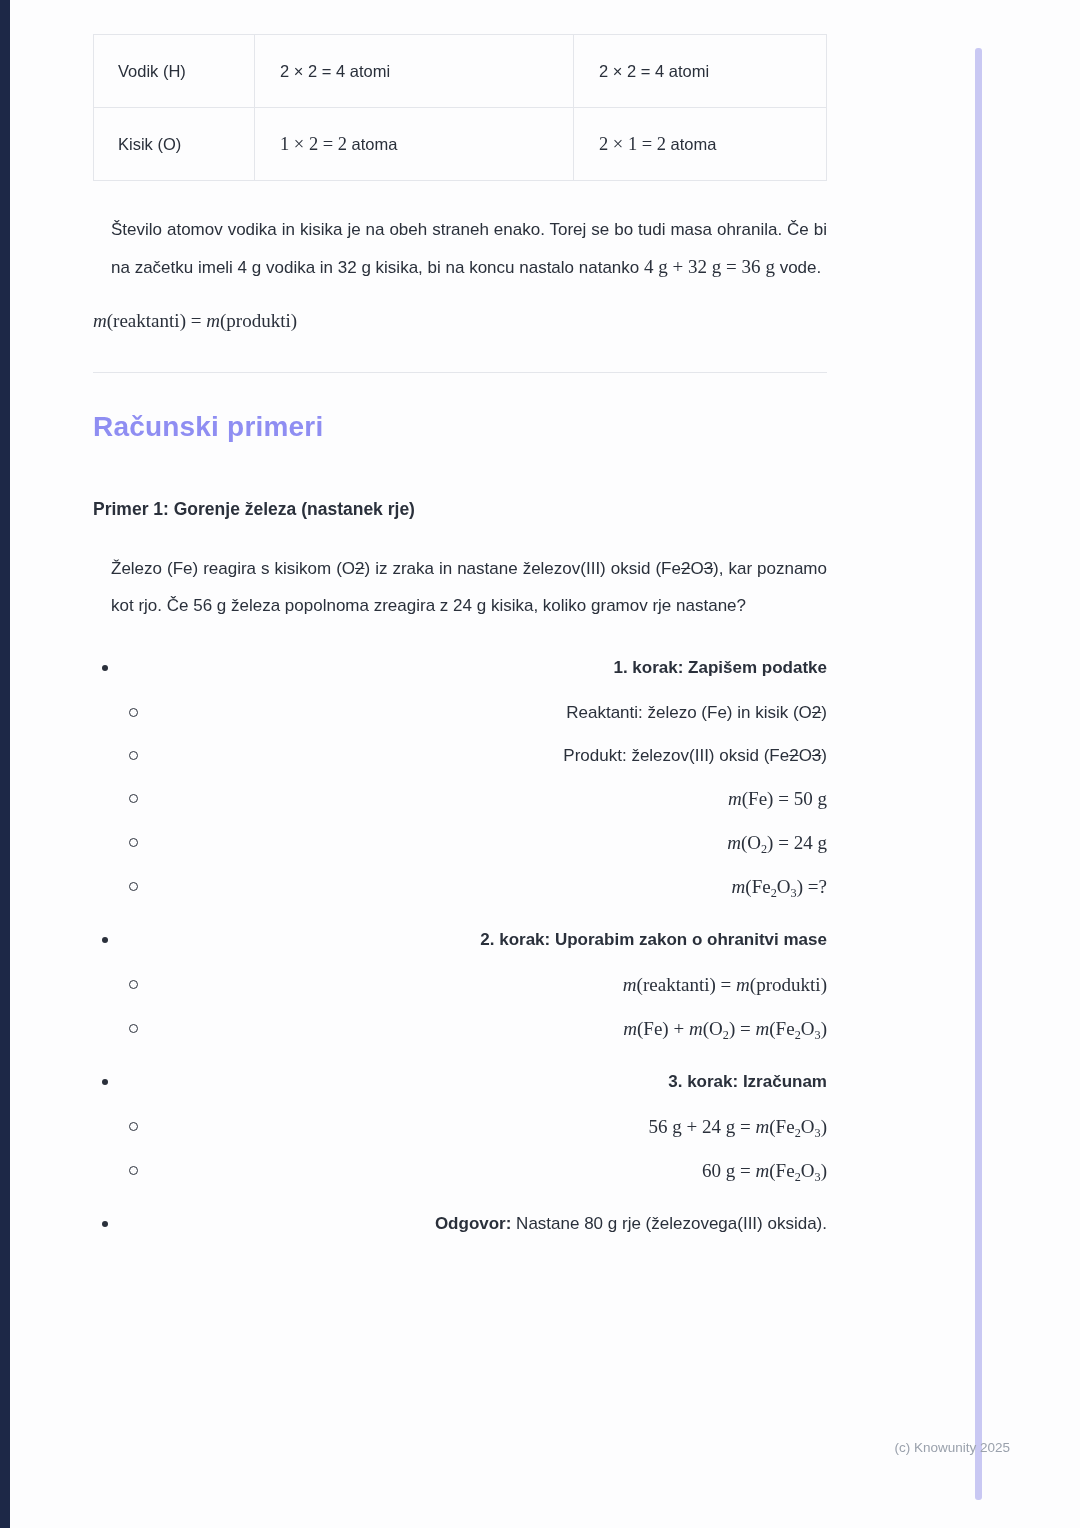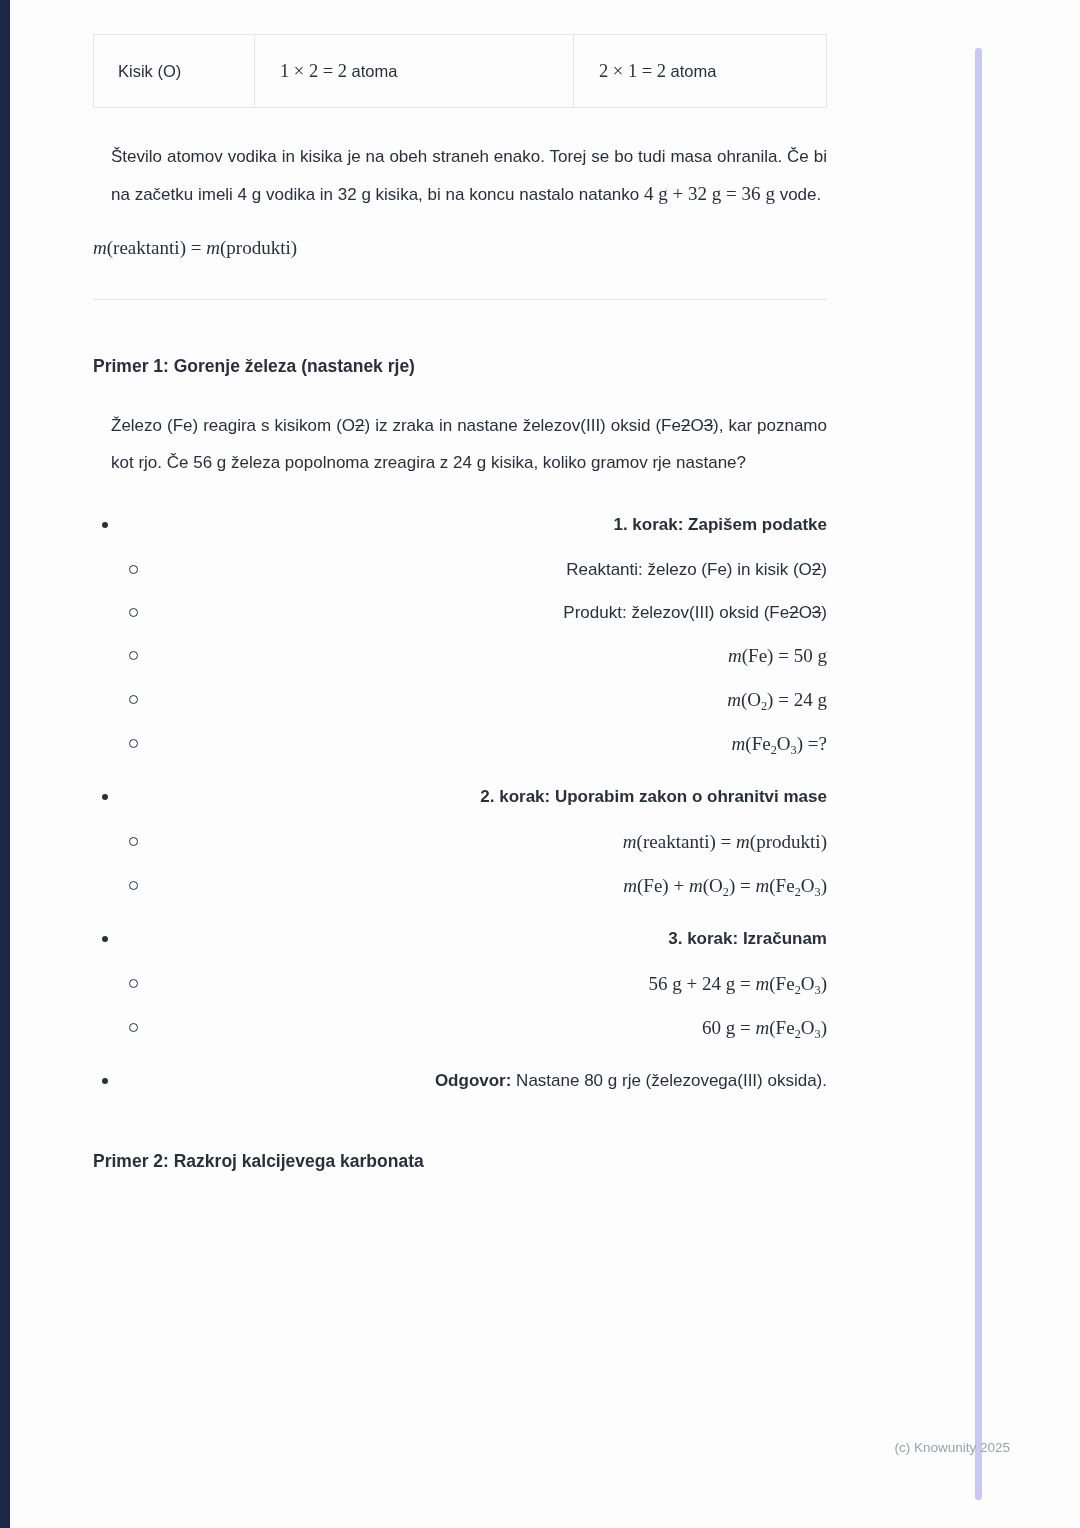--- a/index.html
+++ b/index.html
@@ -50,34 +50,40 @@
 <body>
 
 <div class="canvas">
   <div class="leftbar"></div>
   <div class="rightstrip"></div>
 
   <div class="content">
 
     <table class="atoms">
       <tbody>
+          <tr>
+        <td class="c1">Vodik (H)</td>
+        <td class="c2"><span>2 × 2 = 4 atomi</span></td>
+        <td class="c3"><span>2 × 2 = 4 atomi</span></td>
+      </tr>
       <tr>
         <td class="c1">Kisik (O)</td>
         <td class="c2"><span class="mr">1 × 2 = 2</span><span> atoma</span></td>
         <td class="c3"><span class="mr">2 × 1 = 2</span><span> atoma</span></td>
       </tr>
     </tbody>
       </table>
 
     <p class="body just"><span>Število atomov vodika in kisika je na obeh straneh enako. Torej se bo tudi masa ohranila. Če bi na začetku imeli 4 g vodika in 32 g kisika, bi na koncu nastalo natanko </span><span class="mr">4 g + 32 g = 36 g</span><span> vode.</span></p>
 
     <p class="math-line"><span class="mi">m</span><span class="mr">(reaktanti) = </span><span class="mi">m</span><span class="mr">(produkti)</span></p>
 
     <hr class="divider">
 
+    <h2 class="section-title">Računski primeri</h2>
 
 
     <h3 class="sub-title">Primer 1: Gorenje železa (nastanek rje)</h3>
 
     <p class="body just"><span>Železo (Fe) reagira s kisikom (O</span><span class="strike">2</span><span>) iz zraka in nastane železov(III) oksid (Fe</span><span class="strike">2</span><span>O</span><span class="strike">3</span><span>), kar poznamo kot rjo. Če 56 g železa popolnoma zreagira z 24 g kisika, koliko gramov rje nastane?</span></p>
 
     <ul class="l1">
       <li>
         <span class="step-title">1. korak: Zapišem podatke</span>
         <ul class="l2">
@@ -98,18 +104,17 @@
       <li>
         <span class="step-title">3. korak: Izračunam</span>
         <ul class="l2">
           <li><span class="mr">56 g + 24 g = </span><span class="mi">m</span><span class="mr">(Fe</span><sub>2</sub><span class="mr">O</span><sub>3</sub><span class="mr">)</span></li>
           <li><span class="mr">60 g = </span><span class="mi">m</span><span class="mr">(Fe</span><sub>2</sub><span class="mr">O</span><sub>3</sub><span class="mr">)</span></li>
         </ul>
       </li>
       <li><span class="b">Odgovor:</span><span> Nastane 80 g rje (železovega(III) oksida).</span></li>
     </ul>
 
-    <h3 class="sub-title">Primer 2: Razkroj kalcijevega karbonata</h3>
 
   </div>
 
   <div class="footer">(c) Knowunity 2025</div>
 </div>
 
 </body></html>

